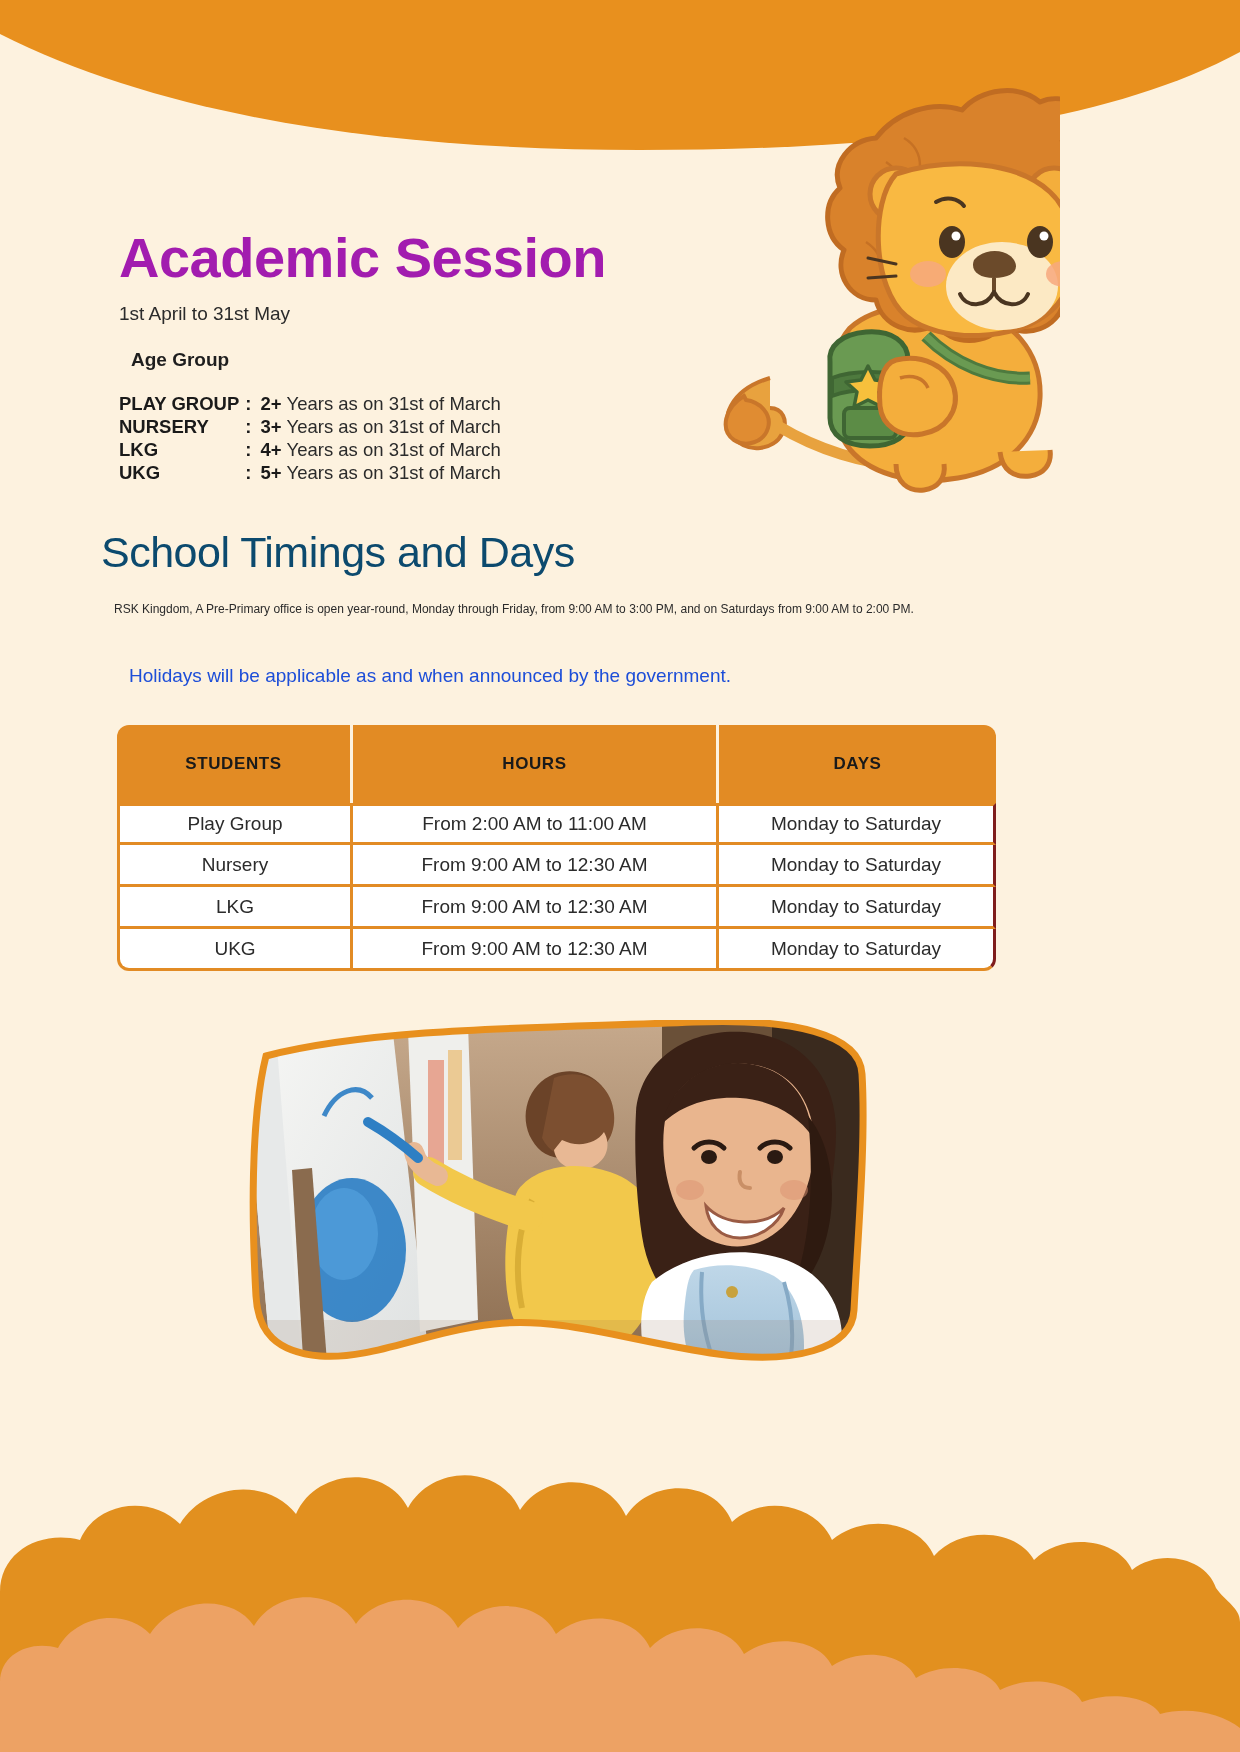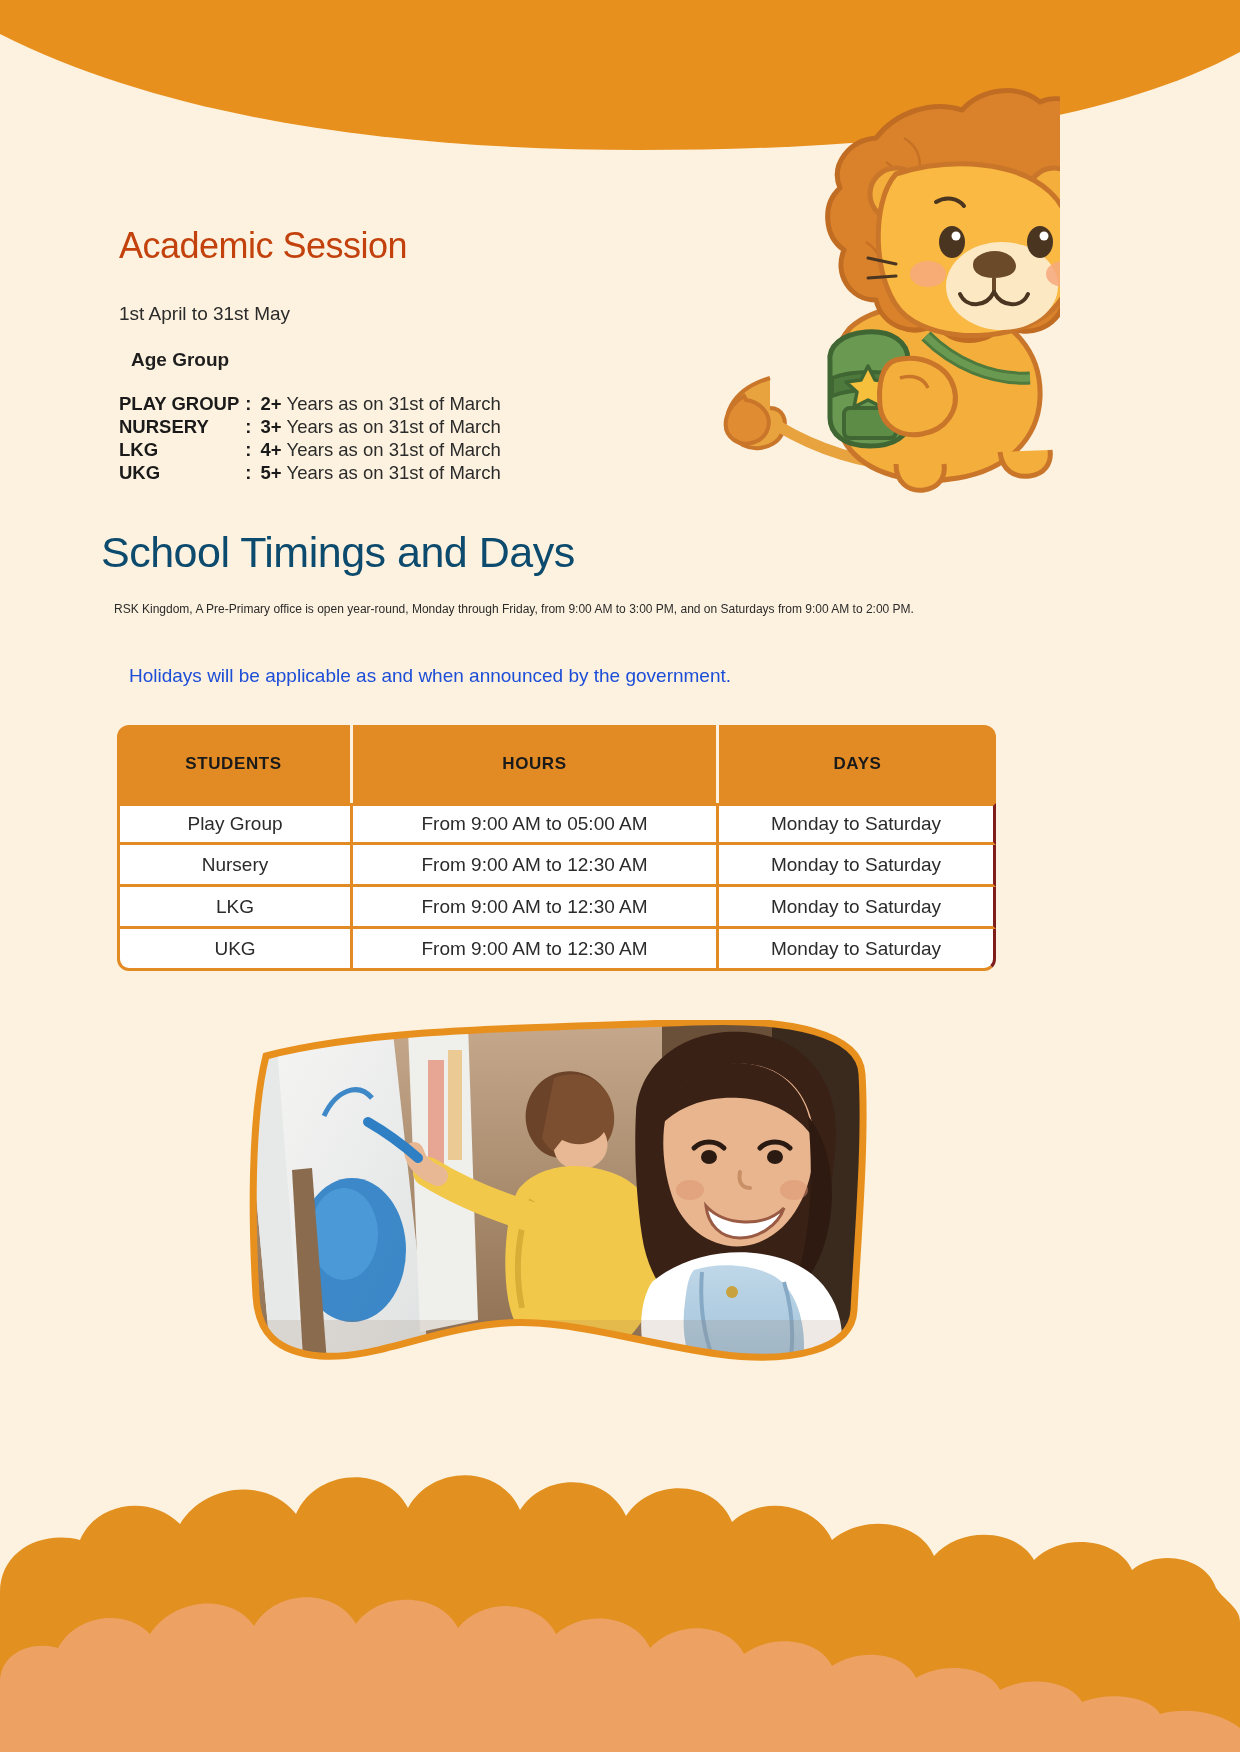--- a/index.html
+++ b/index.html
@@ -23,21 +23,21 @@
     position:absolute; left:700px; top:78px;
     width:360px; height:430px;
   }
   .mascot svg{ display:block; width:100%; height:100%; }
 
   
   .content{ position:absolute; left:0; top:0; width:1240px; }
 
   .h1{
     position:absolute; left:119px; top:225px;
-    font-size:36px; font-weight:normal; color:#c2410c;
+    font-size:56px; font-weight:bold; color:#a21caf;
     letter-spacing:-0.5px;
   }
   .session-dates{
     position:absolute; left:119px; top:303px;
     font-size:19px; color:#2B2B2B;
   }
   .age-group-label{
     position:absolute; left:131px; top:349px;
     font-size:19px; font-weight:bold; color:#1E1E1E;
   }
@@ -246,21 +246,21 @@
       <thead>
         <tr>
           <th class="c0">STUDENTS</th>
           <th class="c1">HOURS</th>
           <th class="c2">DAYS</th>
         </tr>
       </thead>
       <tbody>
         <tr class="body-row">
           <td class="c0">Play Group</td>
-          <td class="c1">From 9:00 AM to 05:00 AM</td>
+          <td class="c1">From 2:00 AM to 11:00 AM</td>
           <td class="c2">Monday to Saturday</td>
         </tr>
         <tr class="body-row">
           <td class="c0">Nursery</td>
           <td class="c1">From 9:00 AM to 12:30 AM</td>
           <td class="c2">Monday to Saturday</td>
         </tr>
         <tr class="body-row">
           <td class="c0">LKG</td>
           <td class="c1">From 9:00 AM to 12:30 AM</td>

